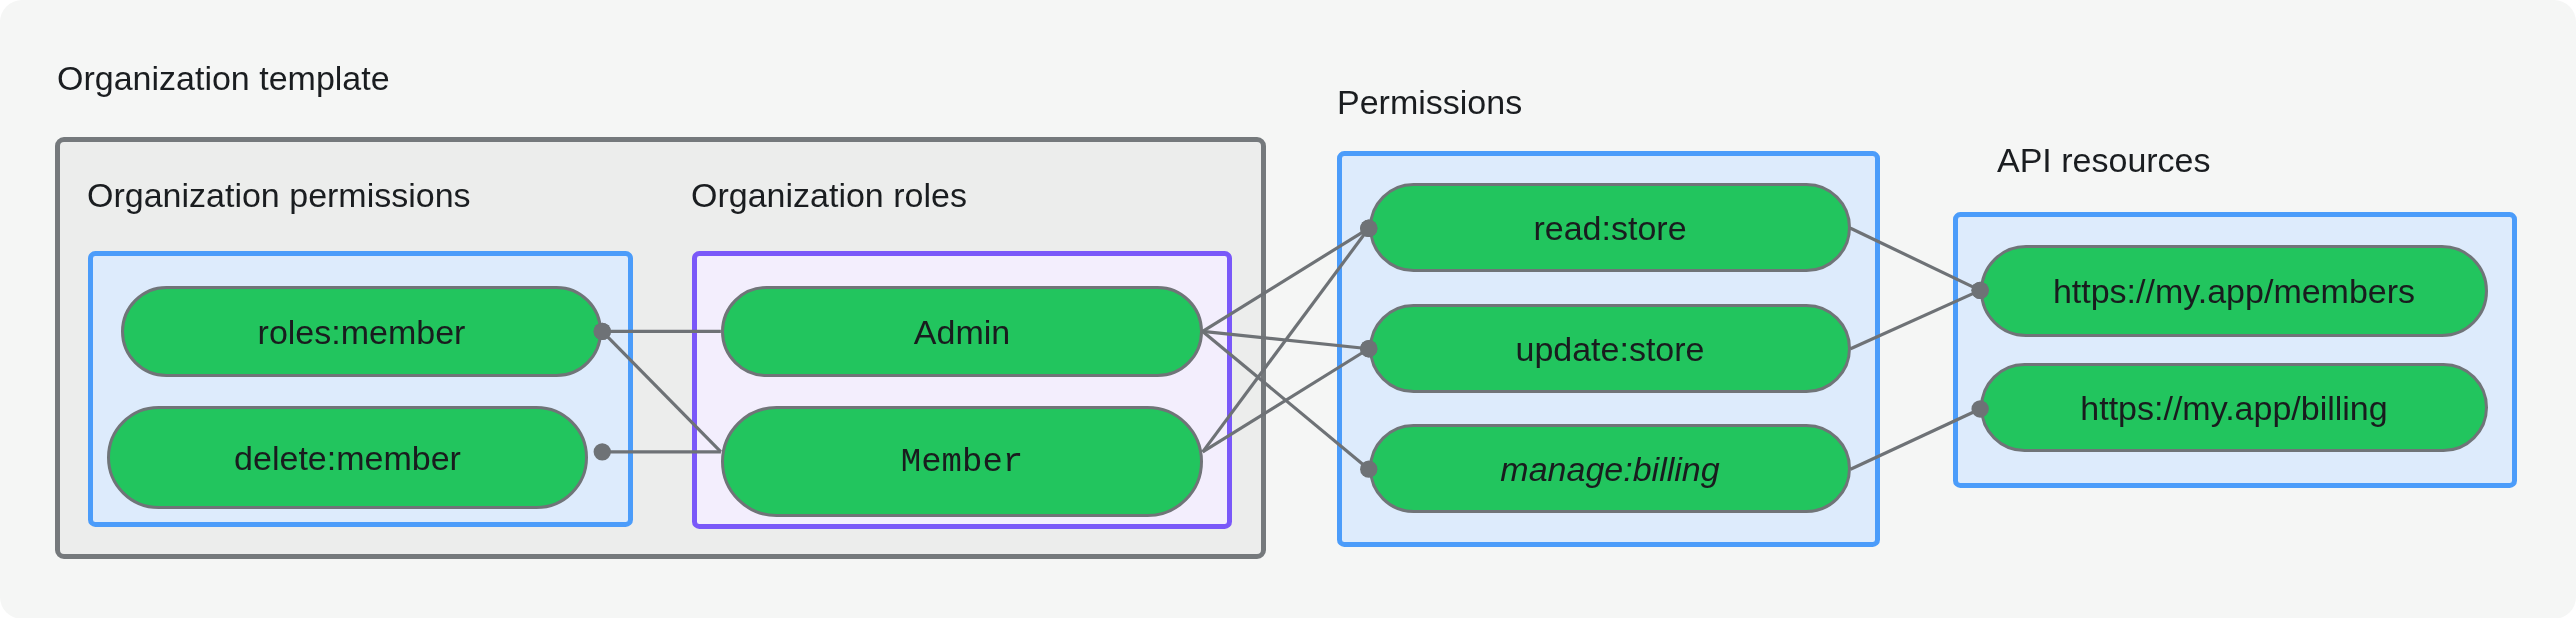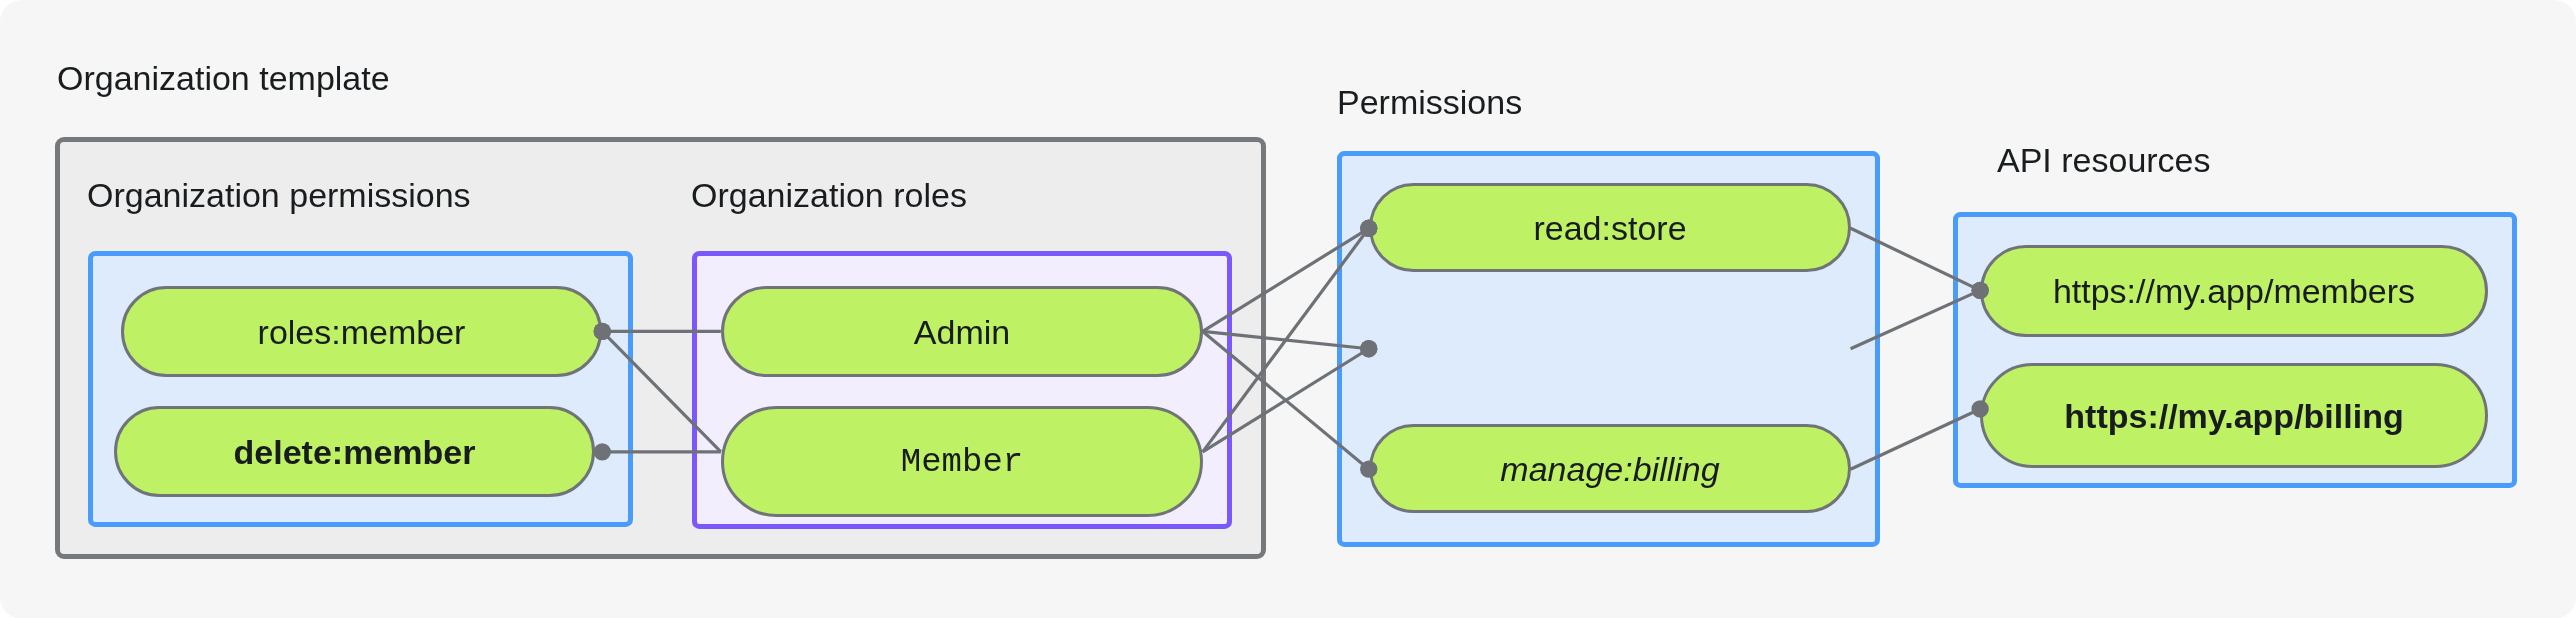--- a/index.html
+++ b/index.html
@@ -38,41 +38,41 @@
   .group-box { position: absolute; border-radius: 7.3px; }
   .group-blue   { background: #ddebfc; border: 5.5px solid #4b9cfa; }
   .group-purple { background: #f3eefd; border: 5.5px solid #7a58f9; }
   #g-orgperm  { left: 88px;   top: 251px; width: 545px; height: 276px; }
   #g-orgroles { left: 692px;  top: 251px; width: 540px; height: 278px; }
   #g-perms    { left: 1337px; top: 151px; width: 543px; height: 396px; }
   #g-api      { left: 1953px; top: 212px; width: 564px; height: 276px; }
 
   .pill {
     position: absolute;
-    background: #bef264;
+    background: #22c55e;
     border: 3.7px solid #707478;
     border-radius: 57px;
     display: flex;
     align-items: center;
     justify-content: center;
     font-size: 34px;
     line-height: 1;
     color: #191c1e;
     white-space: nowrap;
     z-index: 3;
   }
   #p-invite  { left: 121px;  top: 286px; width: 481px; height: 91px; }
-  #p-delete  { left: 114px;  top: 406px; width: 481px; height: 91px; font-weight: bold; }
+  #p-delete  { left: 107px;  top: 406px; width: 481px; height: 103px; }
   #p-admin   { left: 721px;  top: 286px; width: 482px; height: 91px; }
   #p-member  { left: 721px;  top: 406px; width: 482px; height: 111px; font-family: Liberation Mono, monospace; }
   #p-read    { left: 1369px; top: 183px; width: 482px; height: 89px; }
   #p-update  { left: 1369px; top: 304px; width: 482px; height: 89px; }
   #p-manage  { left: 1369px; top: 424px; width: 482px; height: 89px; font-style: italic; }
   #p-members { left: 1980px; top: 245px; width: 508px; height: 92px; }
-  #p-billing { left: 1980px; top: 363px; width: 508px; height: 105px; font-weight: bold; }
+  #p-billing { left: 1980px; top: 363px; width: 508px; height: 89px; }
 
   #edges-layer {
     position: absolute;
     left: 0; top: 0; width: 2576px; height: 619px;
     z-index: 4;
     pointer-events: none;
   }
 </style>
 </head>
 <body>
@@ -91,20 +91,21 @@
   <div class="group-box group-blue" id="g-orgperm"></div>
   <div class="group-box group-purple" id="g-orgroles"></div>
   <div class="group-box group-blue" id="g-perms"></div>
   <div class="group-box group-blue" id="g-api"></div>
 
   <div class="pill" id="p-invite">roles:member</div>
   <div class="pill" id="p-delete">delete:member</div>
   <div class="pill" id="p-admin">Admin</div>
   <div class="pill" id="p-member">Member</div>
   <div class="pill" id="p-read">read:store</div>
+  <div class="pill" id="p-update">update:store</div>
   <div class="pill" id="p-manage">manage:billing</div>
   <div class="pill" id="p-members">https://my.app/members</div>
   <div class="pill" id="p-billing">https://my.app/billing</div>
 
   <svg id="edges-layer" viewBox="0 0 2823 678" xmlns="http://www.w3.org/2000/svg">
       <line x1="660" y1="363" x2="790" y2="363" stroke="#6e7276" stroke-width="3.5"></line>
       <line x1="660" y1="363" x2="790" y2="495" stroke="#6e7276" stroke-width="3.5"></line>
       <line x1="660" y1="495" x2="790" y2="495" stroke="#6e7276" stroke-width="3.5"></line>
       <line x1="1318" y1="363" x2="1500" y2="250" stroke="#6e7276" stroke-width="3.5"></line>
       <line x1="1318" y1="363" x2="1500" y2="382" stroke="#6e7276" stroke-width="3.5"></line>

